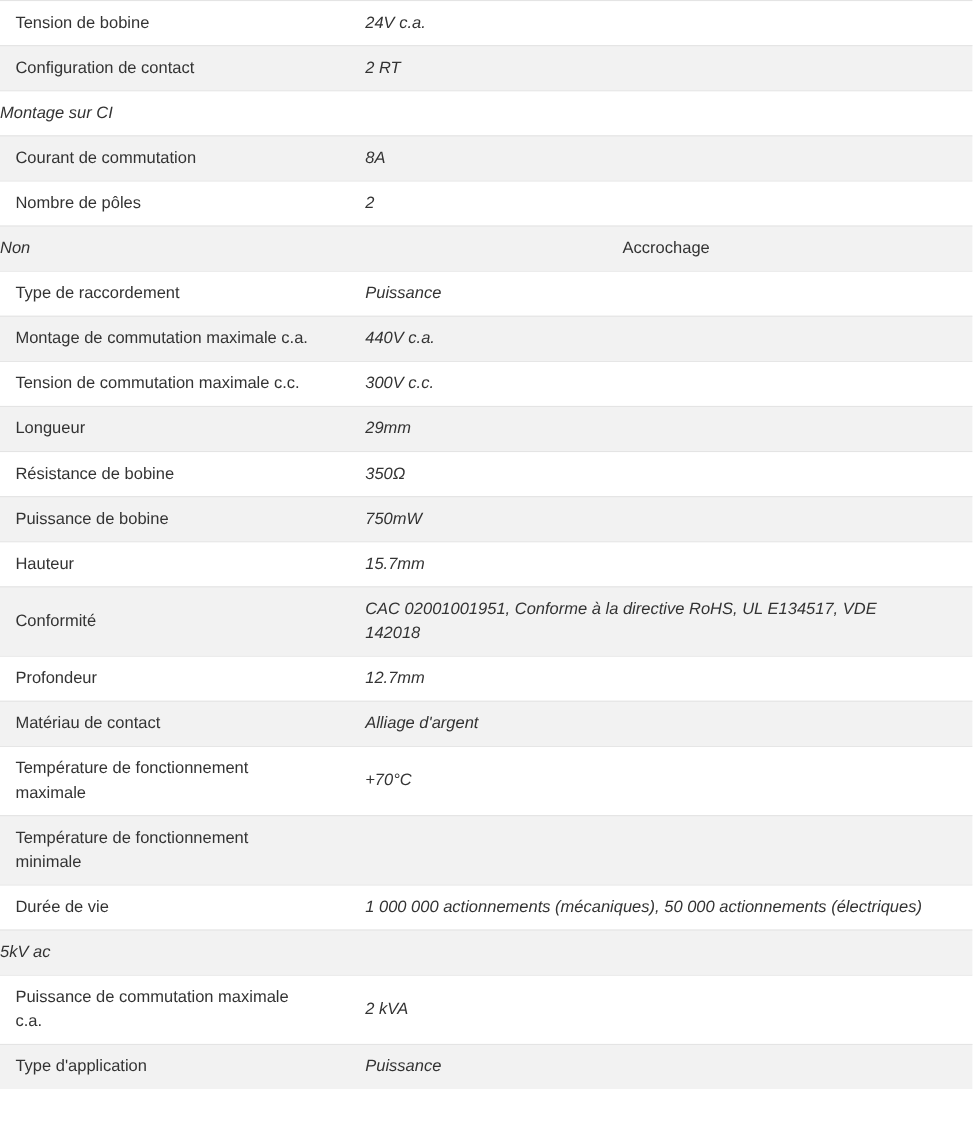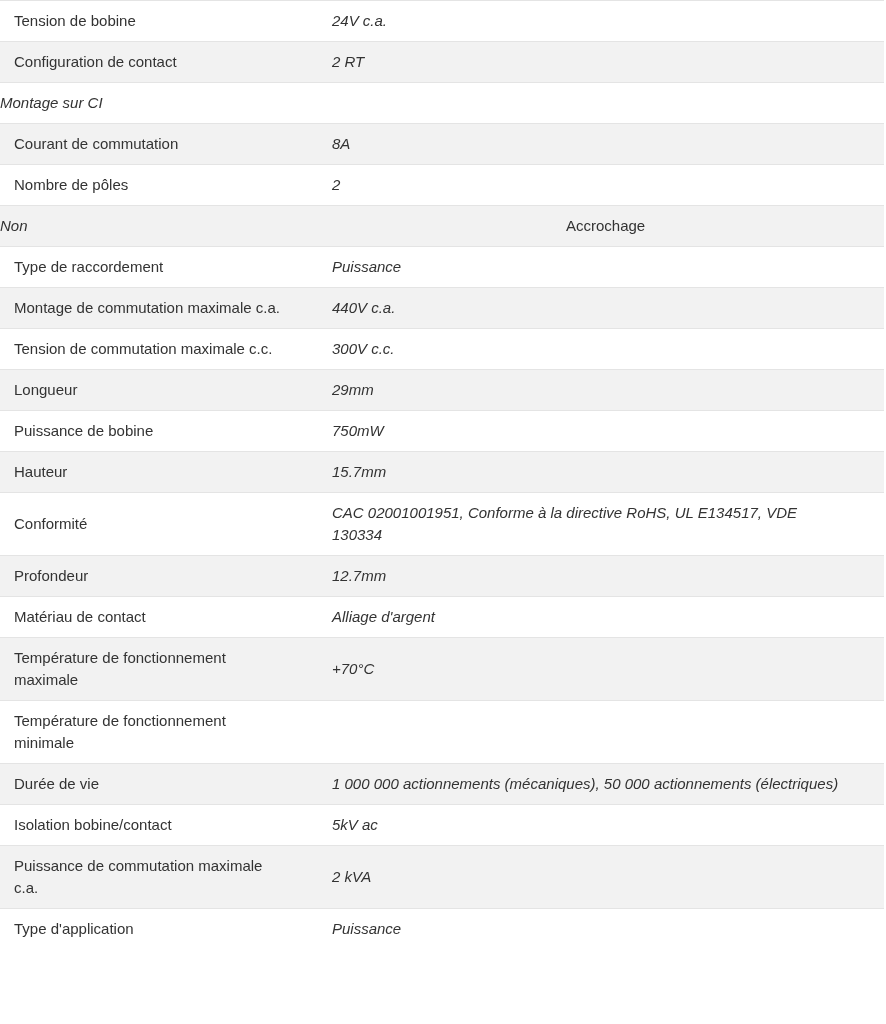--- a/index.html
+++ b/index.html
@@ -88,34 +88,38 @@
   <div class="spec-row">
     <div class="spec-cell label">Tension de commutation maximale c.c.</div>
     <div class="spec-cell value">300V c.c.</div>
   </div>
 
   <div class="spec-row">
     <div class="spec-cell label">Longueur</div>
     <div class="spec-cell value">29mm</div>
   </div>
 
+  <div class="spec-row">
+    <div class="spec-cell label">Résistance de bobine</div>
+    <div class="spec-cell value">350Ω</div>
+  </div>
 
   <div class="spec-row">
     <div class="spec-cell label">Puissance de bobine</div>
     <div class="spec-cell value">750mW</div>
   </div>
 
   <div class="spec-row">
     <div class="spec-cell label">Hauteur</div>
     <div class="spec-cell value">15.7mm</div>
   </div>
 
   <div class="spec-row">
     <div class="spec-cell label">Conformité</div>
-    <div class="spec-cell value">CAC 02001001951, Conforme à la directive RoHS, UL E134517, VDE 130334</div>
+    <div class="spec-cell value">CAC 02001001951, Conforme à la directive RoHS, UL E134517, VDE 142018</div>
   </div>
 
   <div class="spec-row">
     <div class="spec-cell label">Profondeur</div>
     <div class="spec-cell value">12.7mm</div>
   </div>
 
   <div class="spec-row">
     <div class="spec-cell label">Matériau de contact</div>
     <div class="spec-cell value">Alliage d'argent</div>
@@ -129,21 +133,20 @@
   <div class="spec-row">
     <div class="spec-cell label">Température de fonctionnement minimale</div>
   </div>
 
   <div class="spec-row">
     <div class="spec-cell label">Durée de vie</div>
     <div class="spec-cell value">1 000 000 actionnements (mécaniques), 50 000 actionnements (électriques)</div>
   </div>
 
   <div class="spec-row">
-    <div class="spec-cell label">Isolation bobine/contact</div>
     <div class="spec-cell value">5kV ac</div>
   </div>
 
   <div class="spec-row">
     <div class="spec-cell label">Puissance de commutation maximale c.a.</div>
     <div class="spec-cell value">2 kVA</div>
   </div>
 
   <div class="spec-row">
     <div class="spec-cell label">Type d'application</div>

